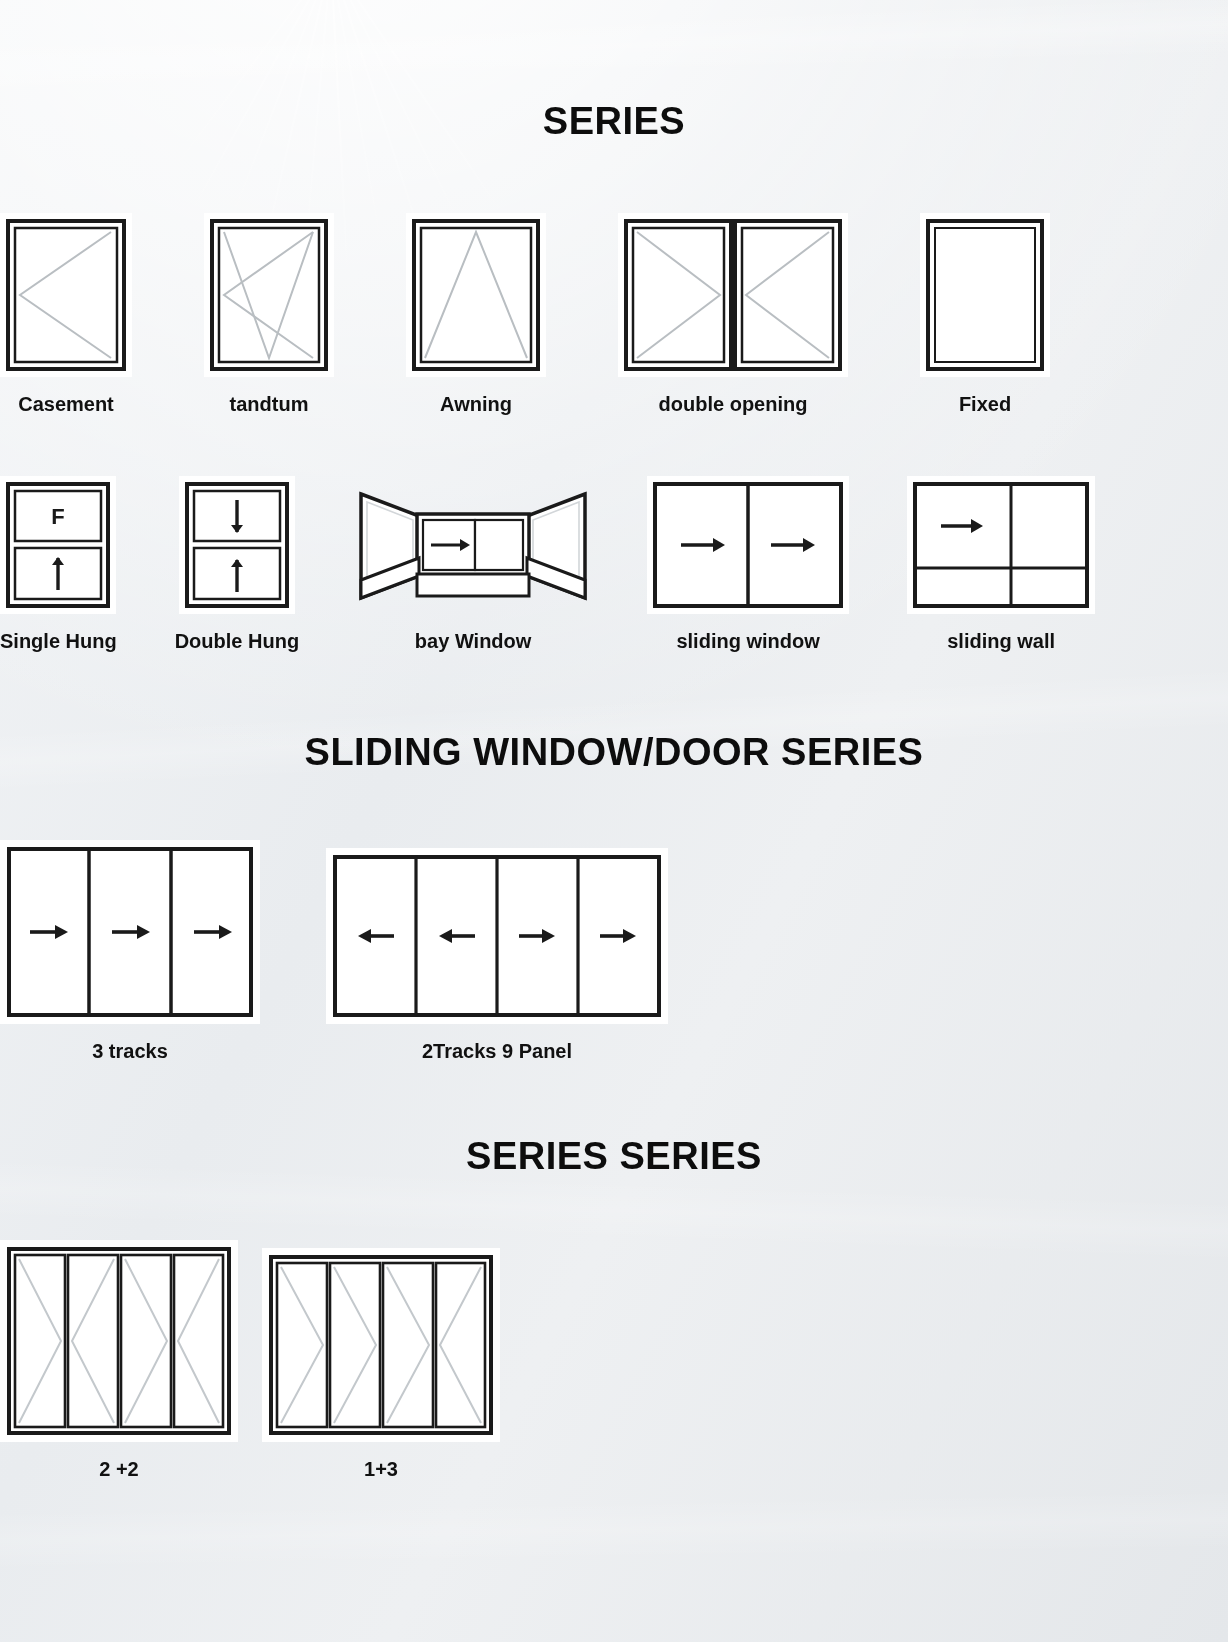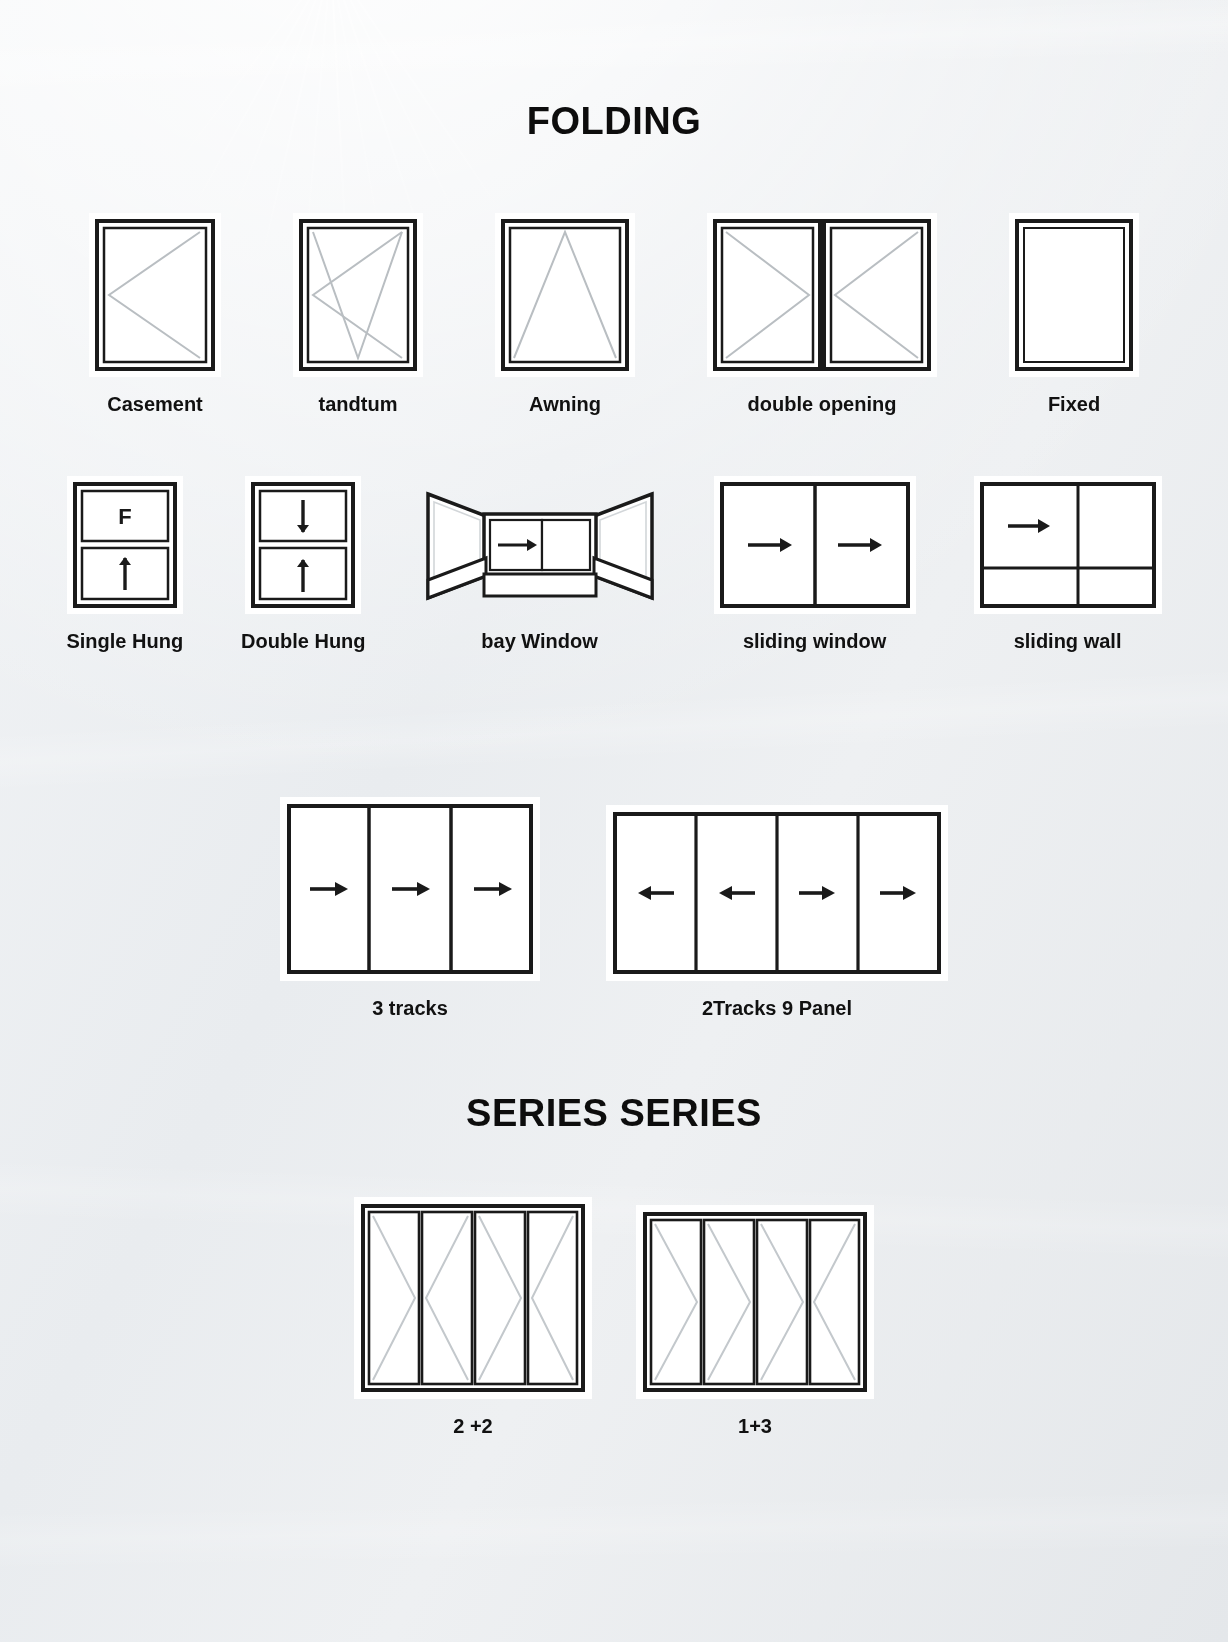--- a/index.html
+++ b/index.html
@@ -27,21 +27,21 @@
     font-size:38px;
     font-weight:bold;
     letter-spacing:0.5px;
     margin:0;
     color:#0d0d0d;
   }
   .sec-window{padding-top:100px;}
   .sec-sliding{padding-top:78px;}
   .sec-folding{padding-top:72px;}
 
-  .row{display:flex;justify-content:center;align-items:flex-end;}
+  .row{display:flex;align-items:flex-end;}
   .cell{display:flex;flex-direction:column;align-items:center;}
   .caption{
     font-size:20px;font-weight:bold;margin-top:16px;text-align:center;white-space:nowrap;
   }
   .figwrap{background:#fff;padding:6px;box-shadow:0 0 0 0 rgba(0,0,0,0);}
   .plain{background:transparent;padding:0;}
   svg{display:block;}
 </style>
 </head>
 <body>
@@ -59,21 +59,21 @@
   <div class="ray" style="transform:rotate(37deg);opacity:.35"></div>
   <div class="sheen" style="top:16px;transform:rotate(-2deg);opacity:.5"></div>
   <div class="sheen" style="top:700px;transform:rotate(-3deg);opacity:.35"></div>
   <div class="sheen" style="top:1180px;transform:rotate(2deg);opacity:.3"></div>
   <div class="sheen" style="top:1500px;transform:rotate(-1deg);opacity:.3"></div>
 </div>
 
 <div class="content">
 
   <div class="sec-window">
-    <h2 class="section">FOLDING</h2>
+    <h2 class="section">SERIES</h2>
 
     <div class="row" style="margin-top:70px;gap:72px;">
 
       <div class="cell">
         <div class="figwrap">
           <svg width="120" height="152" viewBox="0 0 120 152">
             <rect x="2" y="2" width="116" height="148" fill="#fff" stroke="#1a1a1a" stroke-width="4"></rect>
             <rect x="9" y="9" width="102" height="134" fill="#fff" stroke="#1a1a1a" stroke-width="2.5"></rect>
             <path d="M105 13 L14 76 L105 139" fill="none" stroke="#b9bec2" stroke-width="2"></path>
           </svg>
@@ -217,20 +217,21 @@
               <path d="M58 37 L70 44 L58 51" fill="#1a1a1a" stroke="none"></path>
             </g>
           </svg>
         </div>
         <div class="caption">sliding wall</div>
       </div>
     </div>
   </div>
 
   <div class="sec-sliding">
+    <h2 class="section">SLIDING WINDOW/DOOR SERIES</h2>
 
     <div class="row" style="margin-top:66px;gap:66px;align-items:flex-end;">
 
 
       <div class="cell">
         <div class="figwrap">
           <svg width="248" height="172" viewBox="0 0 248 172">
             <rect x="3" y="3" width="242" height="166" fill="#fff" stroke="#1a1a1a" stroke-width="4"></rect>
             <line x1="83" y1="3" x2="83" y2="169" stroke="#1a1a1a" stroke-width="3.5"></line>
             <line x1="165" y1="3" x2="165" y2="169" stroke="#1a1a1a" stroke-width="3.5"></line>
@@ -267,21 +268,21 @@
           </svg>
         </div>
         <div class="caption">2Tracks 9 Panel</div>
       </div>
     </div>
   </div>
 
   <div class="sec-folding">
     <h2 class="section">SERIES SERIES</h2>
 
-    <div class="row" style="margin-top:62px;gap:44px;align-items:flex-end;">
+    <div class="row" style="margin-top:62px;gap:24px;align-items:flex-end;">
 
       <div class="cell">
         <div class="figwrap">
           <svg width="226" height="190" viewBox="0 0 226 190">
             <rect x="3" y="3" width="220" height="184" fill="#fff" stroke="#1a1a1a" stroke-width="4"></rect>
             <g stroke="#1a1a1a" stroke-width="2.6" fill="#fff">
               <rect x="9" y="9" width="50" height="172"></rect>
               <rect x="62" y="9" width="50" height="172"></rect>
               <rect x="115" y="9" width="50" height="172"></rect>
               <rect x="168" y="9" width="49" height="172"></rect>

